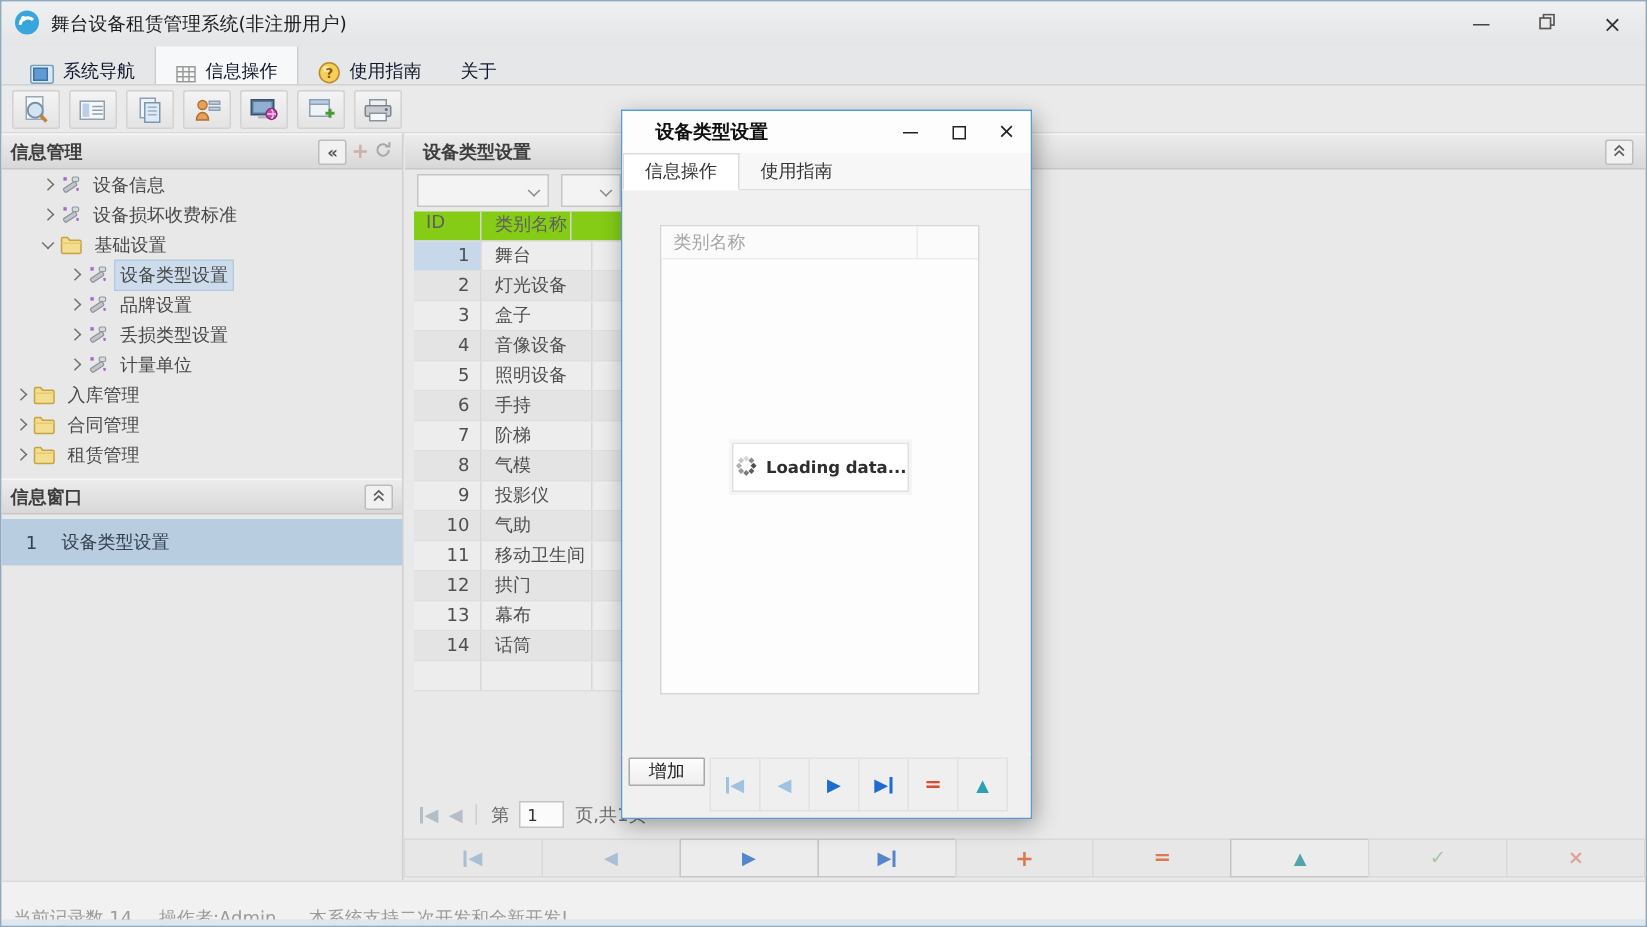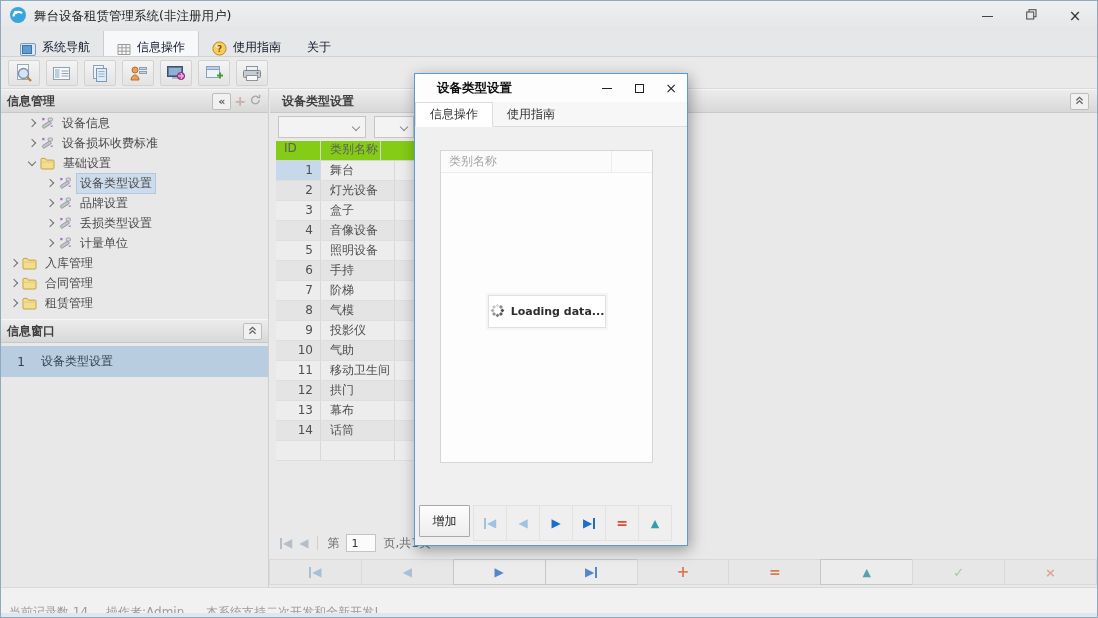--- a/index.html
+++ b/index.html
@@ -88,21 +88,21 @@
   .dlg-tabs{height:25px;background:#f7f7f7;border-bottom:1px solid #dcdcdc;display:flex;padding-left:0;}
   .dlg-tab{padding:0 14px;display:flex;align-items:center;color:#333;}
   .dlg-tab.active{background:#fff;border:1px solid #dcdcdc;border-bottom:1px solid #fff;margin-bottom:-1px;}
   .dlg-content{position:relative;height:377px;background:#f0f0f0;}
   .dlg-grid{position:absolute;left:25px;top:23px;width:213px;height:313px;background:#fdfdfd;border:1px solid #d6d6d6;}
   .dlg-grid .gg-hdr{height:22px;border-bottom:1px solid #ececec;color:#a6a6a6;display:flex;align-items:center;padding-left:8px;background:#fbfbfb;position:relative;}
   .dlg-grid .gg-col{position:absolute;right:40px;top:0;height:22px;border-left:1px solid #ececec;}
   .loading-box{position:absolute;left:73px;top:168px;width:118px;height:33px;background:#fff;border:1px solid #e0e0e0;
     outline:2px solid #f5f5f5;display:flex;align-items:center;justify-content:center;gap:6px;color:#2e2e2e;font-weight:bold;font-size:11px;}
   .dlg-actions{position:absolute;left:0;bottom:0;width:100%;height:43px;background:#f0f0f0;}
-  .add-btn{position:absolute;left:4px;top:3px;width:51px;height:32px;border:1px solid #a9a9a9;border-radius:1px;
+  .add-btn{position:absolute;left:4px;top:3px;width:51px;height:19px;border:1px solid #a9a9a9;border-radius:1px;
     background:linear-gradient(#fdfdfd,#eeeeee);font:12px "DejaVu Sans",sans-serif;color:#1d1d1d;display:flex;align-items:center;justify-content:center;}
   .dlg-nav{position:absolute;left:59px;top:3px;display:flex;}
   .dlg-nav .nav-btn{width:34px;height:36px;border:1px solid #e2e2e2;margin-left:-1px;background:#efefef;display:flex;align-items:center;justify-content:center;gap:1px;}
 </style>
 </head>
 <body>
 
 <div class="window">
 
   <div class="titlebar">

